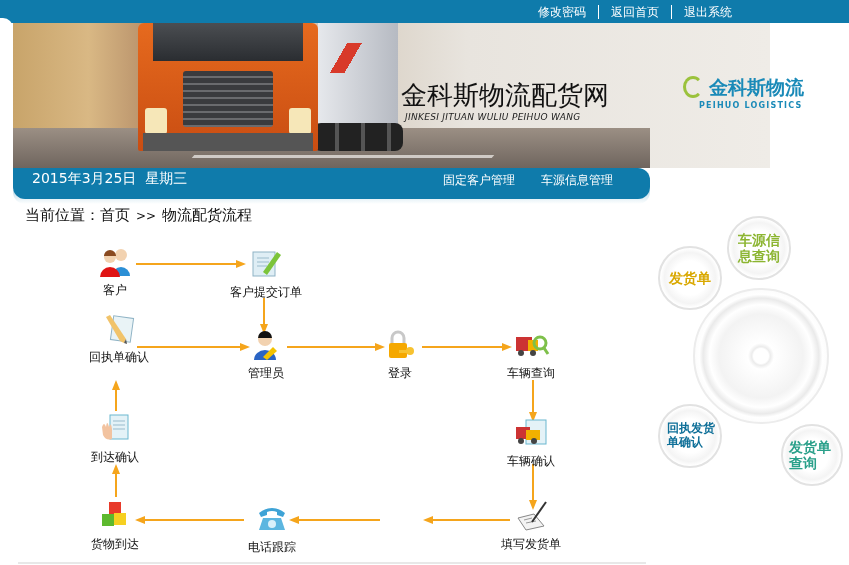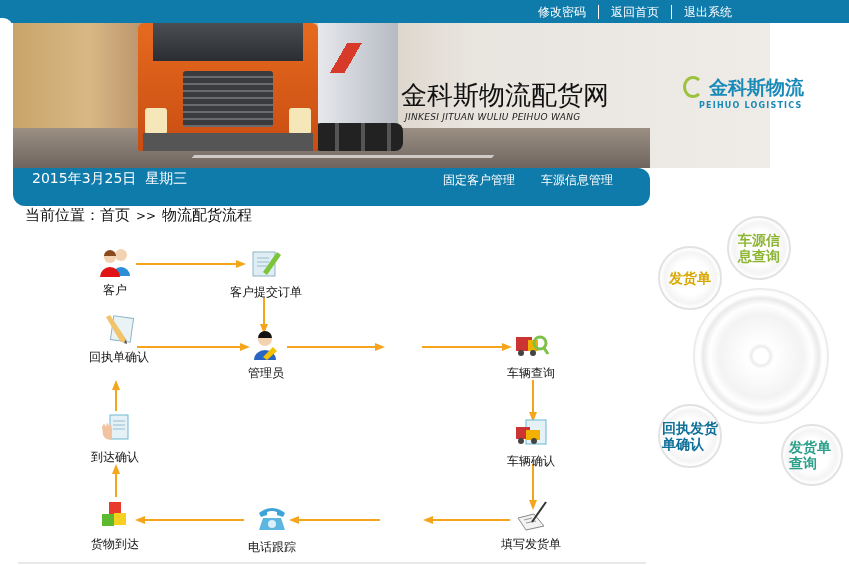--- a/index.html
+++ b/index.html
@@ -29,21 +29,21 @@
   .brand-cn { position:absolute; left:388px; top:55px; font-family:"DejaVu Serif", serif; font-size:26px; color:#111; letter-spacing:0px; }
   .brand-en { position:absolute; left:392px; top:89px; font-size:9px; color:#222; letter-spacing:0.3px; font-style:italic; }
 
   
   .logo { position:absolute; left:683px; top:74px; width:130px; height:40px; }
   .logo-e { position:absolute; left:0; top:2px; width:20px; height:22px; border:3px solid #9bc23c; border-radius:50%; border-right-color:transparent; }
   .logo-cn { position:absolute; left:26px; top:1px; font-size:19px; font-weight:bold; color:#1a8ab8; letter-spacing:0px; }
   .logo-en { position:absolute; left:16px; top:27px; font-size:8px; font-weight:bold; color:#1a8ab8; letter-spacing:1.2px; }
 
   
-  .navbar { position:absolute; left:13px; top:168px; width:637px; height:38px; background:#0f7bab; border-radius:0 0 12px 12px / 0 0 12px 12px; border-top-right-radius:12px; }
+  .navbar { position:absolute; left:13px; top:168px; width:637px; height:31px; background:#0f7bab; border-radius:0 0 12px 12px / 0 0 12px 12px; border-top-right-radius:12px; }
   .nav-shadow { position:absolute; left:13px; top:190px; width:637px; height:14px; background:linear-gradient(180deg,#bcdbe9,#ffffff); border-radius:0 0 12px 12px; }
   .nav-date { position:absolute; left:19px; top:2px; font-size:14px; color:#fff; }
   .nav-links { position:absolute; right:37px; top:4px; display:flex; gap:26px; }
   .nav-links a { font-size:12px; color:#fff; text-decoration:none;text-align:center; }
 
   
   .crumb { position:absolute; left:25px; top:206px; font-size:15px; color:#111; display:flex; gap:6px; }
 
   
   .flow { position:absolute; left:0; top:0; width:660px; height:565px; }
@@ -186,20 +186,31 @@
       <svg width="34" height="32" viewBox="0 0 34 32">
           <circle cx="16" cy="10" r="7" fill="#f2d2b0"></circle>
           <path d="M9 9a7 7 0 0 1 14 0z" fill="#111"></path>
           <path d="M5 31a11 10 0 0 1 22 0z" fill="#2a64c4"></path>
           <path d="M14 28 L24 18 L28 22 L18 31Z" fill="#f3c200"></path>
         </svg>
     </div>
     <div class="lbl">管理员</div>
   </div>
 
+  <div class="node" style="left:355px;top:329px">
+    <div class="ic">
+      <svg width="34" height="32" viewBox="0 0 34 32">
+          <path d="M9 14 V9 a6 6 0 0 1 12 0 V14" fill="none" stroke="#c8c8c8" stroke-width="3"></path>
+          <rect x="6" y="14" width="18" height="15" rx="2" fill="#f5a800"></rect>
+          <circle cx="27" cy="22" r="4" fill="#f7c230"></circle>
+          <rect x="16" y="21" width="10" height="3" fill="#f7c230"></rect>
+        </svg>
+    </div>
+    <div class="lbl">登录</div>
+  </div>
 
   <div class="node" style="left:486px;top:329px">
     <div class="ic">
       <svg width="36" height="32" viewBox="0 0 36 32">
           <rect x="2" y="8" width="16" height="14" fill="#c33"></rect>
           <rect x="14" y="11" width="10" height="11" fill="#f2b100"></rect>
           <circle cx="7" cy="24" r="3" fill="#444"></circle>
           <circle cx="19" cy="24" r="3" fill="#444"></circle>
           <circle cx="26" cy="14" r="6" fill="none" stroke="#7ec04a" stroke-width="3"></circle>
           <line x1="30" y1="19" x2="34" y2="25" stroke="#7ec04a" stroke-width="3"></line>
@@ -286,19 +297,19 @@
 <div class="wheel big"></div>
 
 <div class="wheel" style="left:727px;top:216px;width:64px;height:64px;font-size:14px;">
   <span style="color:#8cb531"><span>车源信</span><br><span>息查询</span></span>
 </div>
 
 <div class="wheel" style="left:658px;top:246px;width:64px;height:64px;font-size:14px;">
   <span style="color:#d9a800">发货单</span>
 </div>
 
-<div class="wheel" style="left:658px;top:404px;width:64px;height:64px;font-size:14px;justify-content:flex-start;padding-left:2px;">
+<div class="wheel" style="left:658px;top:404px;width:64px;height:64px;font-size:12px;justify-content:center;padding-left:2px;">
   <span style="color:#0e6f98;text-align:left"><span>回执发货</span><br><span>单确认</span></span>
 </div>
 
 <div class="wheel" style="left:781px;top:424px;width:62px;height:62px;font-size:14px;justify-content:flex-start;padding-left:6px;">
   <span style="color:#2aa08a;text-align:left"><span>发货单</span><br><span>查询</span></span>
 </div>
 
 </body></html>

